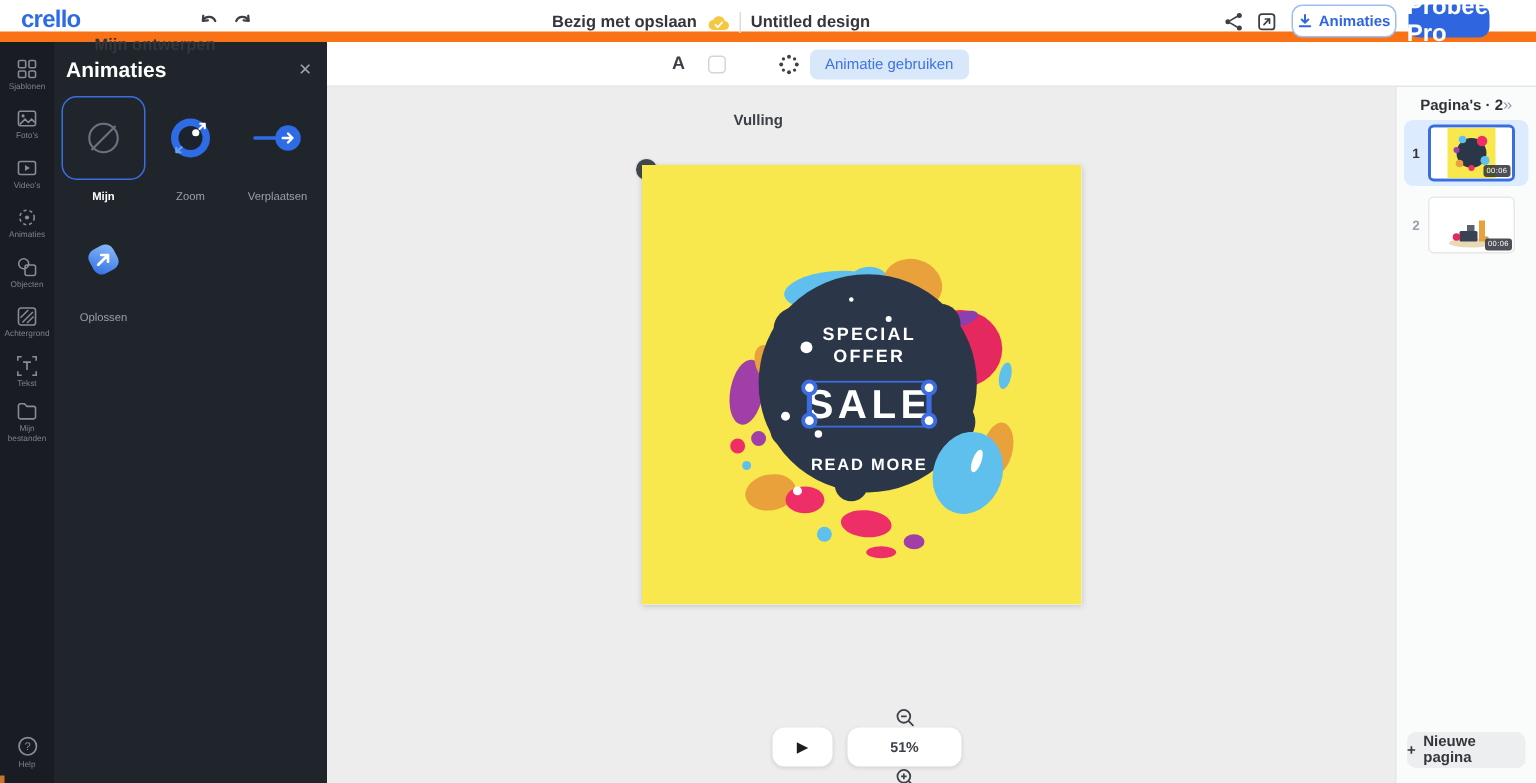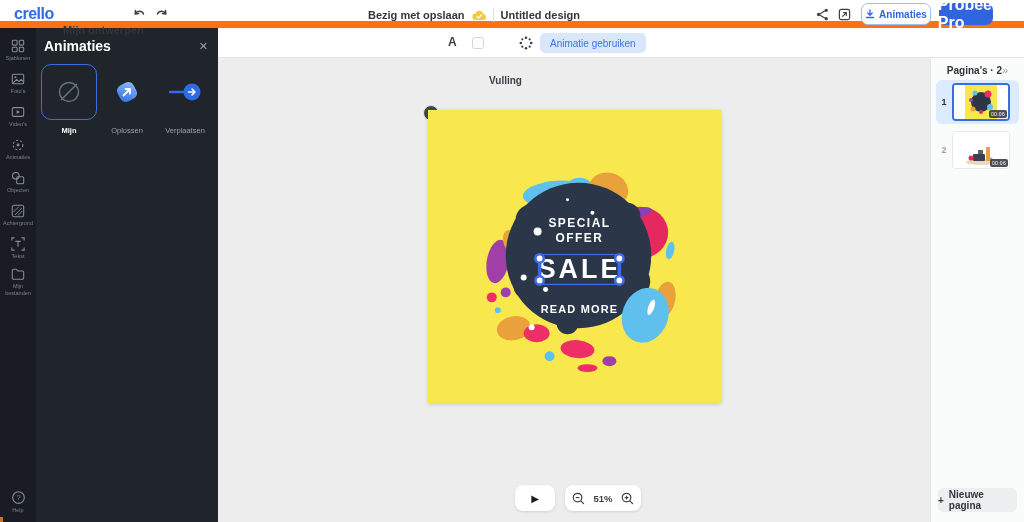--- a/index.html
+++ b/index.html
@@ -46,21 +46,21 @@
   .tb-star { position:absolute; left:301px; top:8px; width:14px; height:14px; }
   .tb-chip { position:absolute; left:322px; top:5px; height:20px; padding:0 10px; background:#d9e7fa; border-radius:5px; color:#3d74e0; font-size:10px; font-weight:normal; display:flex; align-items:center; }
 
   
   .workspace { position:absolute; left:218px; top:58px; right:94px; bottom:0; background:#ededee; }
   .crown-badge { position:absolute; left:205px; top:47px; width:16px; height:16px; border-radius:50%; background:#43474e; border:1px solid #e4e4e4; display:flex; align-items:center; justify-content:center; font-size:8px; color:#f4c843; }
   .design { position:absolute; left:210px; top:52px; width:293px; height:293px; box-shadow:0 1px 4px rgba(0,0,0,.18); }
   .bottombar { position:absolute; bottom:11px; left:0; right:0; height:26px; }
   .pill { position:absolute; height:26px; background:#fff; border-radius:8px; box-shadow:0 1px 3px rgba(0,0,0,.12); display:flex; align-items:center; justify-content:center; }
   .pill-play { left:297px; width:40px; font-size:10px; color:#1c1e21; }
-  .pill-zoom { left:347px; width:76px; gap:8px; }
+  .pill-zoom { left:347px; width:76px; gap:8px;flex-direction:column; }
   .zoom-level { font-size:9.5px; font-weight:bold; color:#3c4147; }
 
   
   .pages { position:absolute; right:0; top:58px; width:94px; bottom:0; background:#fafbfb; border-left:1px solid #e5e6e8; z-index:20; }
   .pages-head { position:absolute; left:8px; right:8px; top:6px; display:flex; justify-content:center; align-items:center; }
   .pages-title { font-size:10px; font-weight:bold; color:#2f3338; }
   .pages-collapse { font-size:11px; color:#8e99a6; cursor:pointer; }
   .page-row { position:absolute; left:5px; right:5px; height:44px; border-radius:6px; display:flex; align-items:center; cursor:pointer; }
   .page-row.selected { background:#dcebfd; }
   .page-num { width:16px; text-align:center; font-size:9px; font-weight:bold; color:#2f3338; }
@@ -206,45 +206,57 @@
   </div>
   <div class="opt-grid">
     <div class="opt">
       <div class="opt-tile selected">
         <svg width="26" height="26" viewBox="0 0 26 26">
             <circle cx="13" cy="13" r="9.5" fill="none" stroke="#6b7380" stroke-width="1.4"></circle>
             <path d="M5 21 L21 5" stroke="#6b7380" stroke-width="1.4"></path>
           </svg>
       </div>
       <div class="opt-label selected">Mijn</div>
+    </div>
+    <div class="opt">
+      <div class="opt-tile">
+        <svg width="32" height="32" viewBox="0 0 32 32">
+          <circle cx="16" cy="16" r="13" fill="#2e6be4"></circle>
+          <circle cx="16" cy="16" r="8" fill="#1d232c"></circle>
+          <circle cx="19.5" cy="12.5" r="2.4" fill="#fff"></circle>
+          <path d="M22 10 l3.5 -3.5 M25.5 6.5 h-3 M25.5 6.5 v3" stroke="#fff" stroke-width="1.4" fill="none" stroke-linecap="round"></path>
+          <path d="M10 22 l-3.5 3.5 M6.5 25.5 h3 M6.5 25.5 v-3" stroke="#6aa0f5" stroke-width="1.4" fill="none" stroke-linecap="round"></path>
+        </svg>
+      </div>
+      <div class="opt-label">Zoom</div>
+    </div>
+    <div class="opt">
+      <div class="opt-tile">
+        <svg width="34" height="22" viewBox="0 0 34 22">
+          <path d="M2 11 h16" stroke="#2e6be4" stroke-width="2.4" stroke-linecap="round"></path>
+          <circle cx="24" cy="11" r="8.5" fill="#2e6be4"></circle>
+          <path d="M20.5 11 h6 M24 8 l3 3 l-3 3" stroke="#fff" stroke-width="1.6" fill="none" stroke-linecap="round" stroke-linejoin="round"></path>
+        </svg>
+      </div>
+      <div class="opt-label">Verplaatsen</div>
     </div>
     <div class="opt">
       <div class="opt-tile">
         <svg width="32" height="32" viewBox="0 0 32 32">
           <defs>
               <linearGradient id="dg" x1="0" y1="1" x2="1" y2="0">
                 <stop offset="0" stop-color="#2e6be4"></stop>
                 <stop offset="1" stop-color="#8fc0f7"></stop>
               </linearGradient>
             </defs>
           <rect x="7" y="7" width="18" height="18" rx="6" fill="url(#dg)" transform="rotate(-28 16 16)"></rect>
           <path d="M12.5 19.5 L19 13 M19 13 h-4.5 M19 13 v4.5" stroke="#fff" stroke-width="1.8" fill="none" stroke-linecap="round"></path>
         </svg>
       </div>
       <div class="opt-label">Oplossen</div>
-    </div>
-    <div class="opt">
-      <div class="opt-tile">
-        <svg width="34" height="22" viewBox="0 0 34 22">
-          <path d="M2 11 h16" stroke="#2e6be4" stroke-width="2.4" stroke-linecap="round"></path>
-          <circle cx="24" cy="11" r="8.5" fill="#2e6be4"></circle>
-          <path d="M20.5 11 h6 M24 8 l3 3 l-3 3" stroke="#fff" stroke-width="1.6" fill="none" stroke-linecap="round" stroke-linejoin="round"></path>
-        </svg>
-      </div>
-      <div class="opt-label">Verplaatsen</div>
     </div>
   </div>
 </div>
 
 <div class="toolbar">
   <span class="tb-font">A</span>
   <span class="tb-swatch"></span>
   <span class="tb-fill-label">Vulling</span>
   <span class="tb-star">
     <svg width="14" height="14" viewBox="0 0 14 14">

